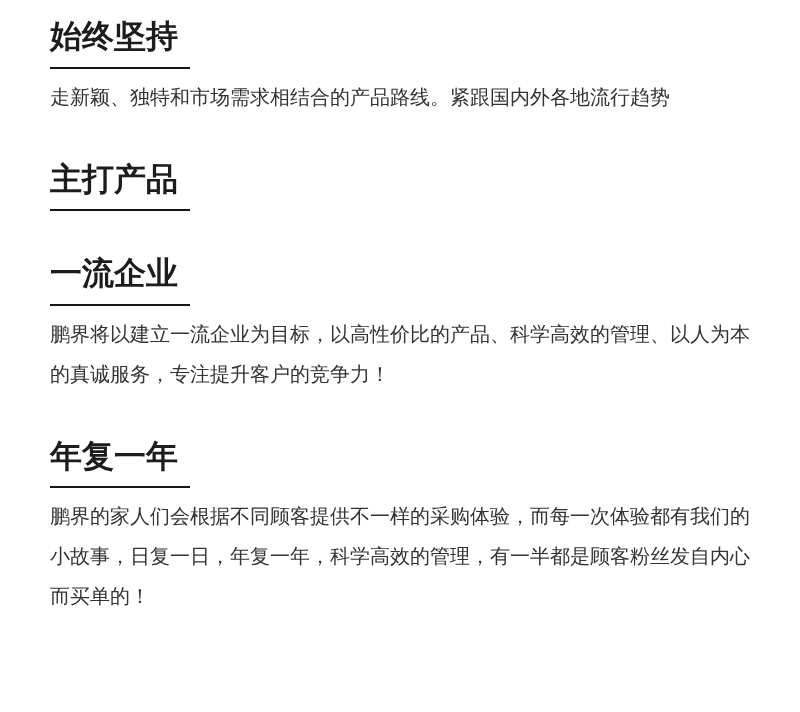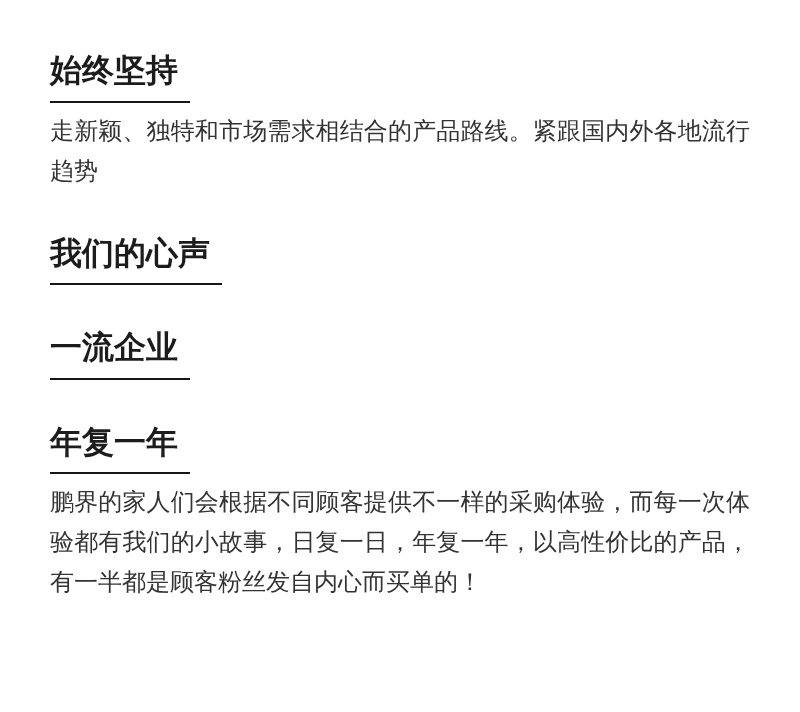--- a/index.html
+++ b/index.html
@@ -11,61 +11,62 @@
   body {
     width: 800px;
     height: 712px;
     overflow: hidden;
     font-family: "Liberation Sans", sans-serif;
     -webkit-font-smoothing: antialiased;
   }
   .content {
     box-sizing: border-box;
     width: 800px;
-    padding: 54px 50px 0 50px;
+    padding: 20px 50px 0 50px;
   }
   .section {
     margin: 0 0 46px 0;
   }
   .section-heading {
     display: inline-block;
     margin: 0;
     padding: 0 12px 13px 0;
     font-size: 32px;
     font-weight: 700;
     color: #1c1c1c;
     line-height: 1.05;
     border-bottom: 2px solid #161616;
   }
   .section-body {
     margin: 8px 0 0 0;
     max-width: 700px;
-    font-size: 24px;
+    font-size: 20px;
     line-height: 40px;
     color: #333333;
     text-align: justify;
     text-justify: inter-ideograph;
   }
 </style>
 </head>
 <body>
 
 <div class="content">
 
   <div class="section">
     <h2 class="section-heading">始终坚持</h2>
     <p class="section-body">走新颖、独特和市场需求相结合的产品路线。紧跟国内外各地流行趋势</p>
   </div>
 
   <div class="section">
-    <h2 class="section-heading">我们的心声</h2>
+    <h2 class="section-heading">主打产品</h2>
   </div>
 
   <div class="section">
     <h2 class="section-heading">一流企业</h2>
+    <p class="section-body">鹏界将以建立一流企业为目标，以高性价比的产品、科学高效的管理、以人为本的真诚服务，专注提升客户的竞争力！</p>
   </div>
 
   <div class="section">
     <h2 class="section-heading">年复一年</h2>
-    <p class="section-body">鹏界的家人们会根据不同顾客提供不一样的采购体验，而每一次体验都有我们的小故事，日复一日，年复一年，以高性价比的产品，有一半都是顾客粉丝发自内心而买单的！</p>
+    <p class="section-body">鹏界的家人们会根据不同顾客提供不一样的采购体验，而每一次体验都有我们的小故事，日复一日，年复一年，科学高效的管理，有一半都是顾客粉丝发自内心而买单的！</p>
   </div>
 
 </div>
 
 </body></html>

